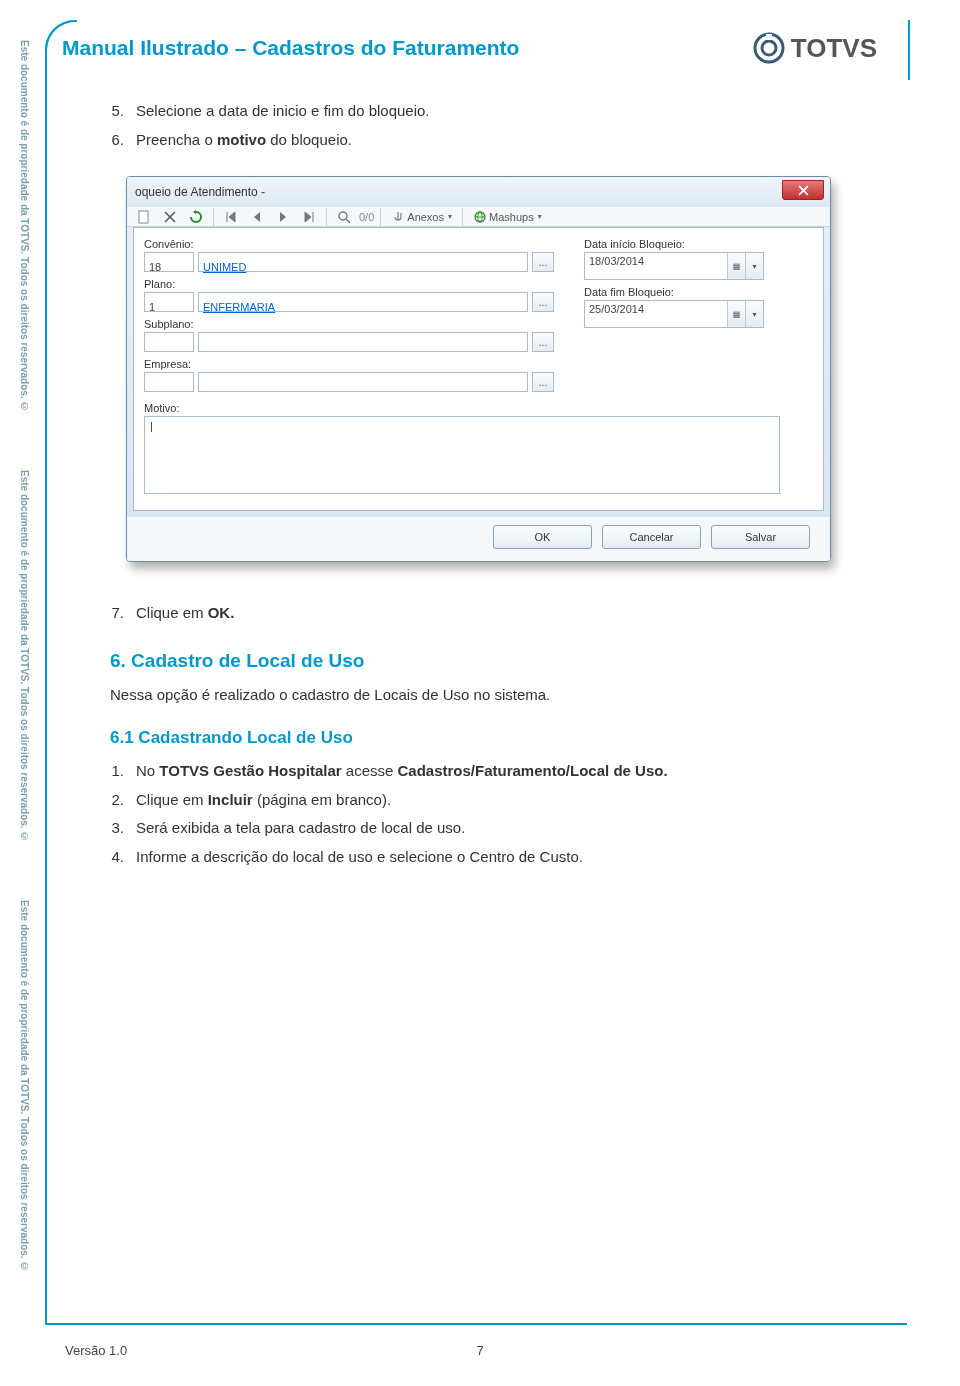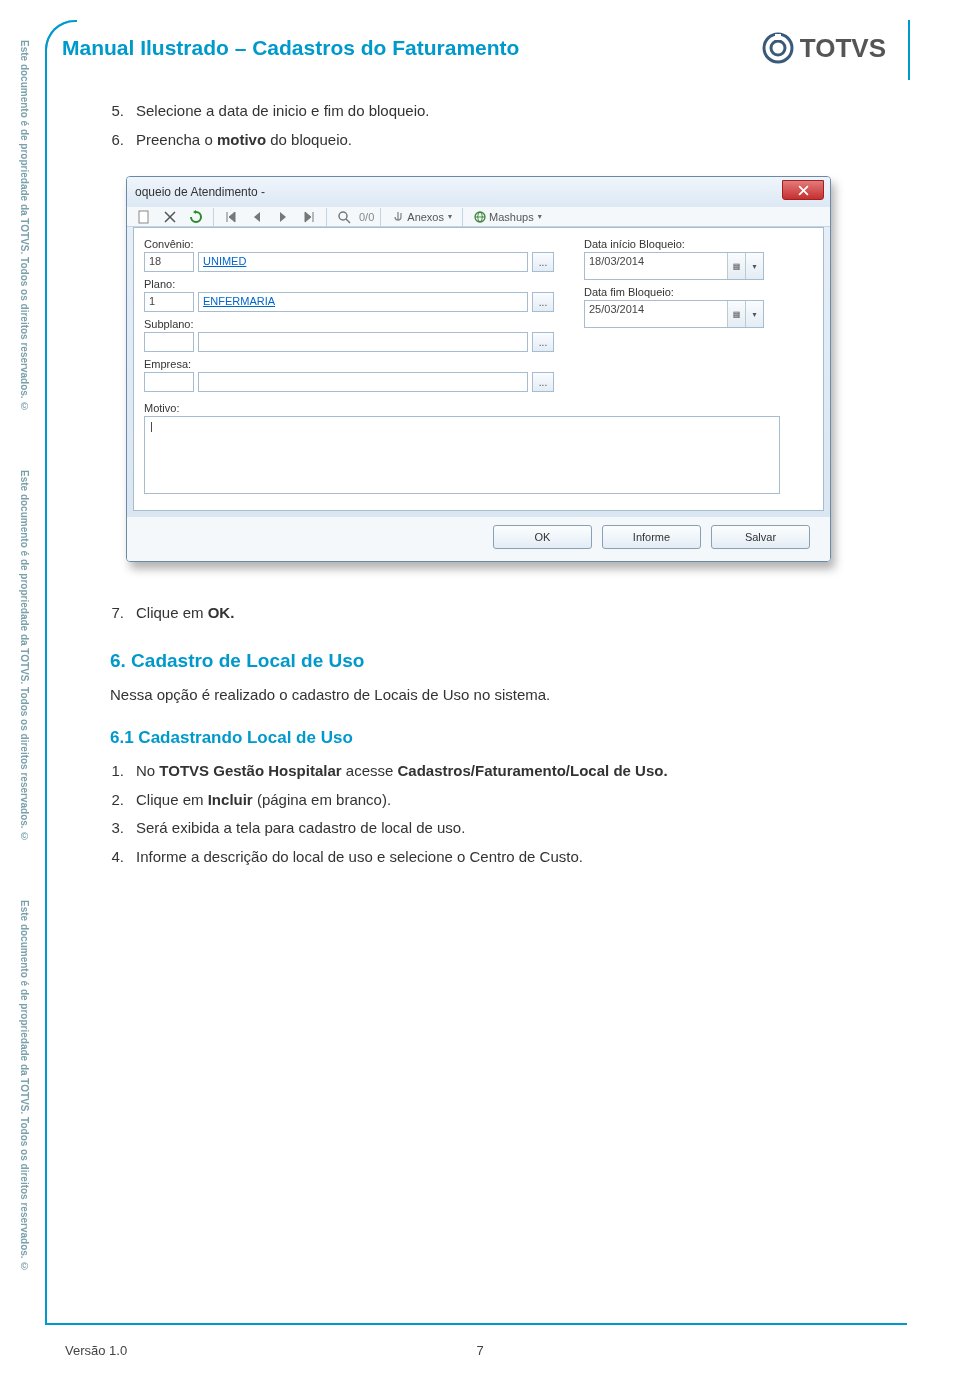--- a/index.html
+++ b/index.html
@@ -53,21 +53,21 @@
     padding: 4px 0;
   }
   .doc-title {
     color: #0099cc;
     font-size: 21px;
     font-weight: bold;
   }
   .logo-container {
     display: flex;
     align-items: center;
-    margin-right: 16px;
+    margin-right: 25px;
   }
   .logo-icon {
     width: 32px;
     height: 32px;
     margin-right: 6px;
     position: relative;
   }
   .logo-text {
     font-size: 26px;
     font-weight: bold;
@@ -199,21 +199,21 @@
   .fld-group { margin-bottom: 6px; }
   .fld-inline {
     display: flex;
     gap: 4px;
     align-items: center;
   }
   .fld-input {
     border: 1px solid #a8bcd0;
     background: #fff;
     font-size: 11px;
-    padding: 2px 4px;
+    padding: 8px 4px;
     height: 20px;
     color: #444;
   }
   .fld-input.link { color: #0066cc; text-decoration: underline; }
   .fld-btn {
     width: 22px;
     height: 20px;
     border: 1px solid #a8bcd0;
     background: linear-gradient(#fafcfe, #e3ecf5);
     font-size: 10px;
@@ -490,21 +490,21 @@
             </div>
           </div>
         </div>
         <div class="fld-group">
           <div class="fld-label">Motivo:</div>
           <div class="motivo-box">|</div>
         </div>
       </div>
       <div class="btn-row">
         <div class="ui-btn">OK</div>
-        <div class="ui-btn">Informe</div>
+        <div class="ui-btn">Cancelar</div>
         <div class="ui-btn">Salvar</div>
       </div>
     </div>
   </div>
 
   <div class="ol-item">
     <span class="ol-num">7.</span>
     <span class="txt">
       <span>Clique em </span><b class="hl">OK.</b>
     </span>

